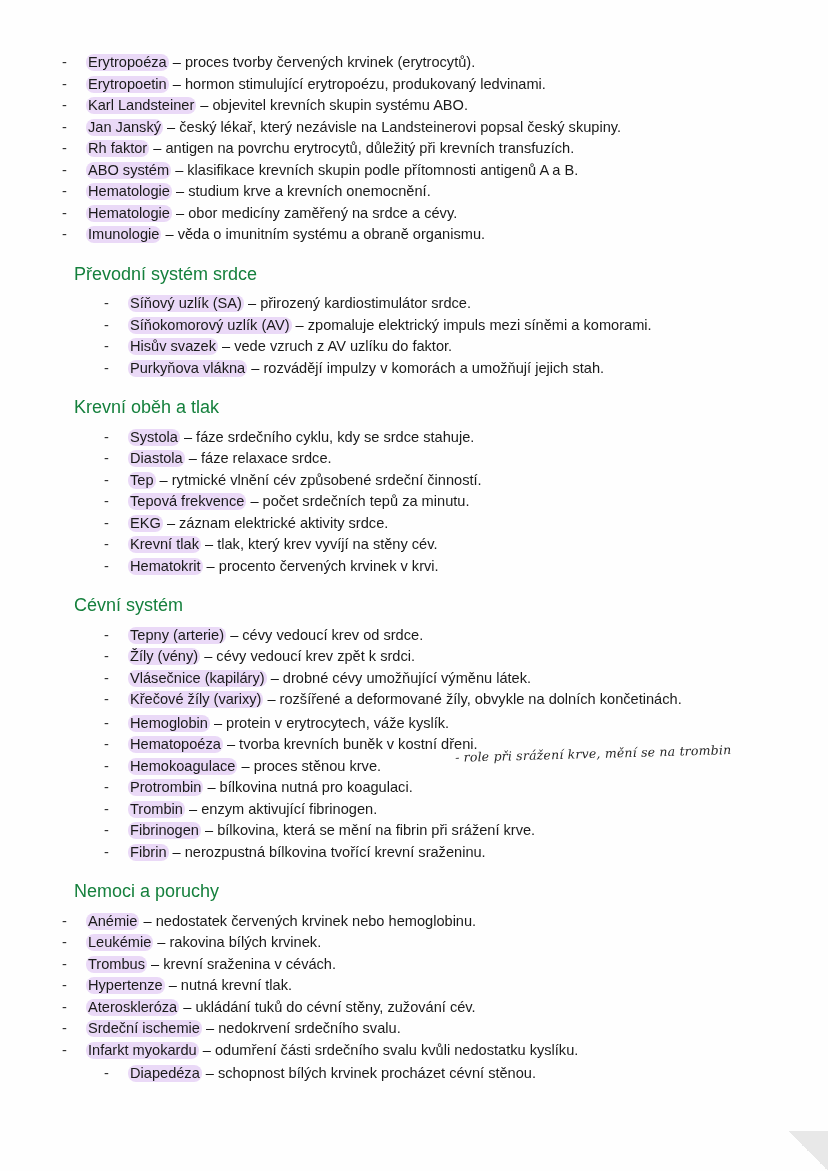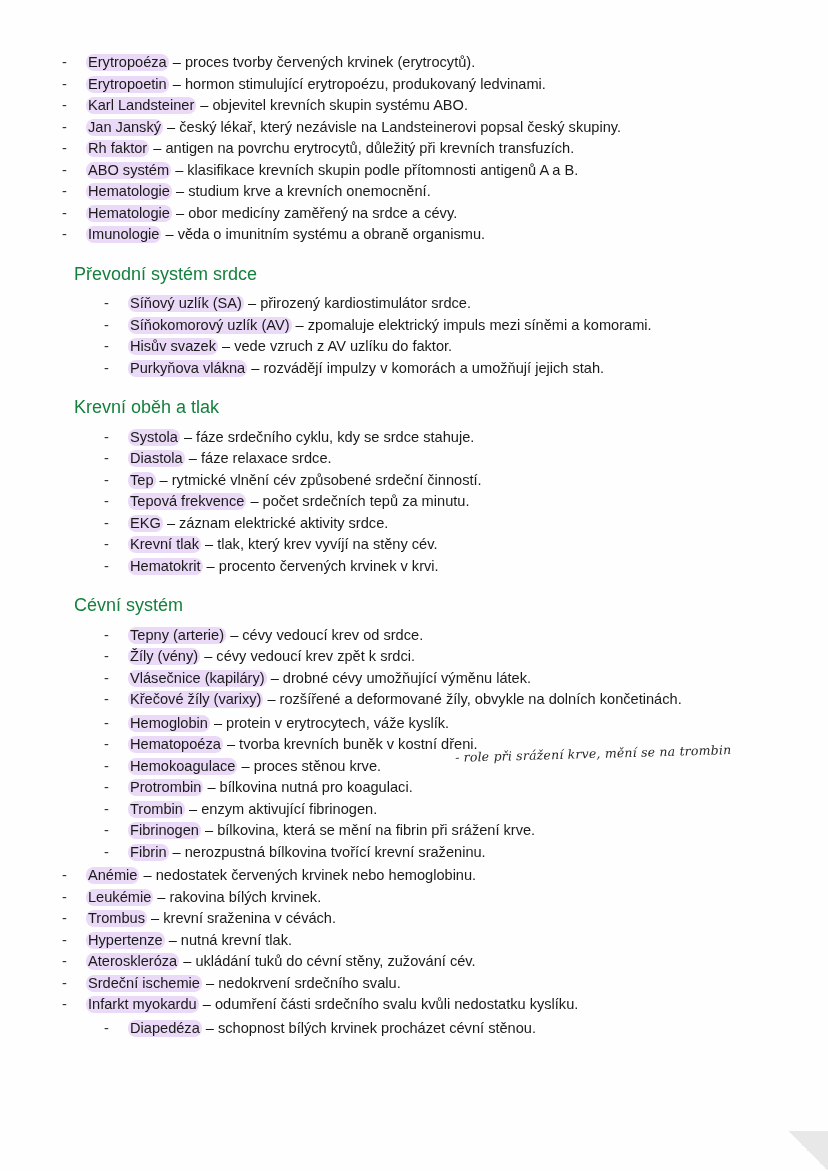--- a/index.html
+++ b/index.html
@@ -137,20 +137,21 @@
           <li><span class="dash">-</span><span class="hl">Hemoglobin</span><span> – protein v erytrocytech, váže kyslík.</span></li>
           <li><span class="dash">-</span><span class="hl">Hematopoéza</span><span> – tvorba krevních buněk v kostní dřeni.</span></li>
           <li><span class="dash">-</span><span class="hl">Hemokoagulace</span><span> – proces stěnou krve.</span></li>
           <li><span class="dash">-</span><span class="hl">Protrombin</span><span> – bílkovina nutná pro koagulaci.</span></li>
           <li><span class="dash">-</span><span class="hl">Trombin</span><span> – enzym aktivující fibrinogen.</span></li>
           <li><span class="dash">-</span><span class="hl">Fibrinogen</span><span> – bílkovina, která se mění na fibrin při srážení krve.</span></li>
           <li><span class="dash">-</span><span class="hl">Fibrin</span><span> – nerozpustná bílkovina tvořící krevní sraženinu.</span></li>
         </ul>
       </div>
       <div class="group">
+        <div class="section-head">Nemoci a poruchy</div>
         <ul class="bullets">
           <li><span class="dash">-</span><span class="hl">Anémie</span><span> – nedostatek červených krvinek nebo hemoglobinu.</span></li>
           <li><span class="dash">-</span><span class="hl">Leukémie</span><span> – rakovina bílých krvinek.</span></li>
           <li><span class="dash">-</span><span class="hl">Trombus</span><span> – krevní sraženina v cévách.</span></li>
           <li><span class="dash">-</span><span class="hl">Hypertenze</span><span> – nutná krevní tlak.</span></li>
           <li><span class="dash">-</span><span class="hl">Ateroskleróza</span><span> – ukládání tuků do cévní stěny, zužování cév.</span></li>
           <li><span class="dash">-</span><span class="hl">Srdeční ischemie</span><span> – nedokrvení srdečního svalu.</span></li>
           <li><span class="dash">-</span><span class="hl">Infarkt myokardu</span><span> – odumření části srdečního svalu kvůli nedostatku kyslíku.</span></li>
         </ul>
       </div>

